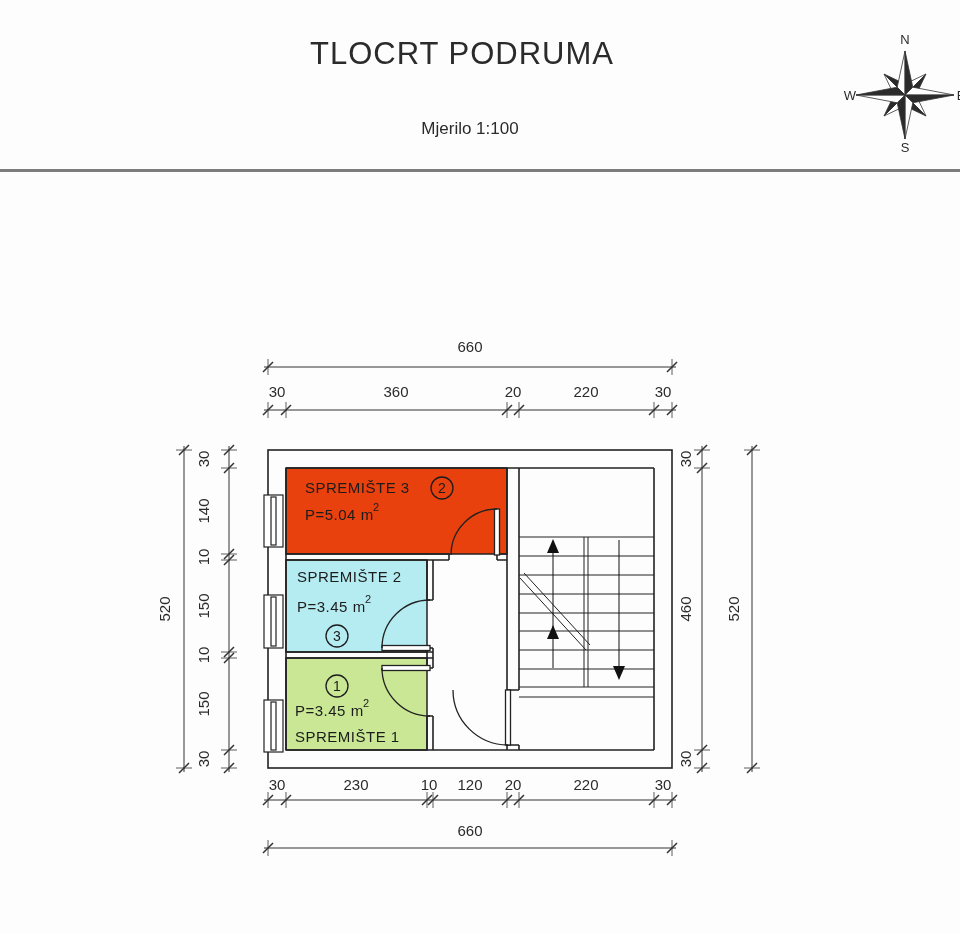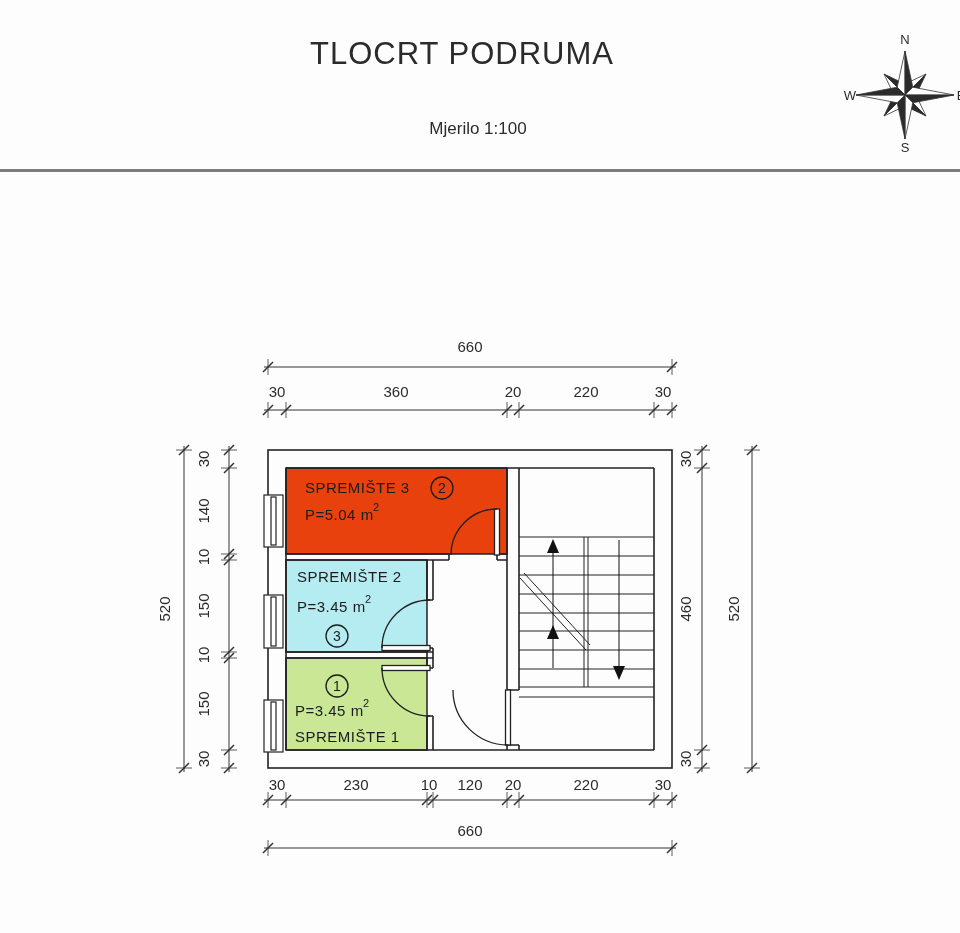--- a/index.html
+++ b/index.html
@@ -1,20 +1,20 @@
 <!DOCTYPE html>
 <html><head>
 <meta charset="utf-8">
 <style>
   html,body{margin:0;padding:0;background:#ffffff;}
   #stage{position:relative;width:960px;height:933px;background:#fdfdfd;overflow:hidden;
          font-family:"Liberation Sans", sans-serif;color:#2b2b2b;}
   .title{position:absolute;top:36px;left:0;width:924px;text-align:center;
          font-size:31px;letter-spacing:1px;color:#2b2b2b;}
-  .scale{position:absolute;top:119px;left:16px;width:924px;text-align:center;
+  .scale{position:absolute;top:119px;left:8px;width:924px;text-align:center;
          font-size:17px;color:#2b2b2b;}
   .separator{position:absolute;top:169px;left:0;width:960px;height:3px;background:#7c7c7c;}
   svg text{font-family:"Liberation Sans", sans-serif;}
   .dimtxt{font-size:15px;fill:#2b2b2b;}
   .roomtxt{font-size:15px;fill:#1c1c1c;letter-spacing:.5px;}
   .suptxt{font-size:11px;fill:#1c1c1c;}
   .circnum{font-size:14px;fill:#1c1c1c;}
   .compass-letter{font-size:13px;fill:#2b2b2b;}
 </style>
 </head>

